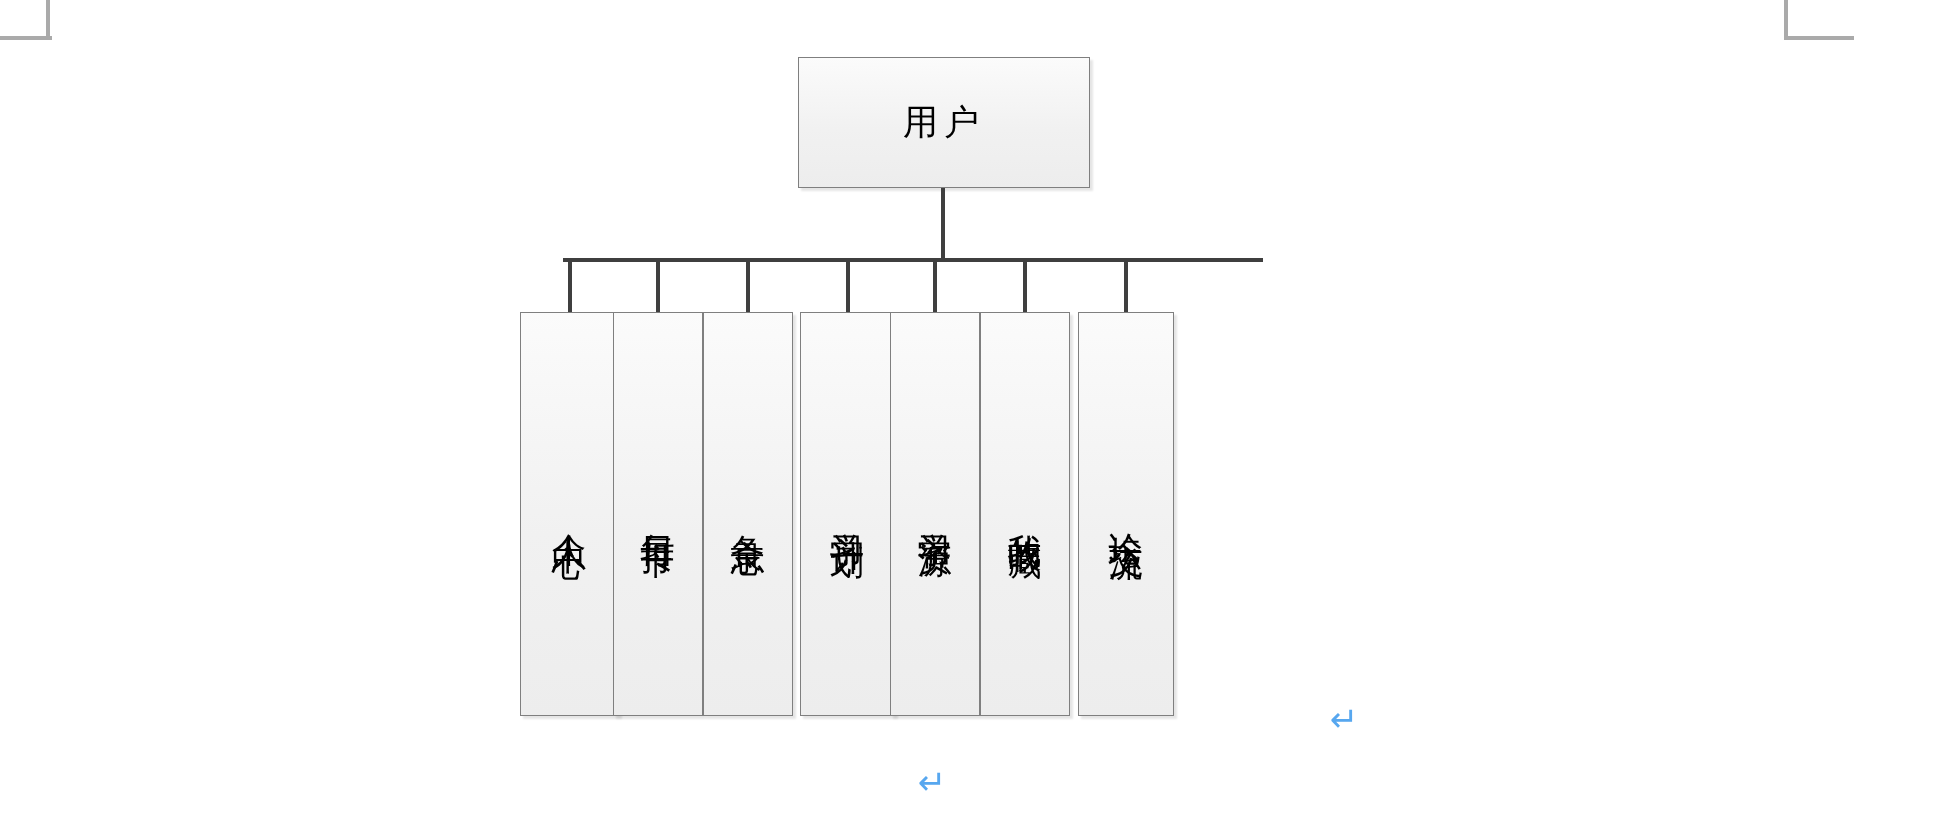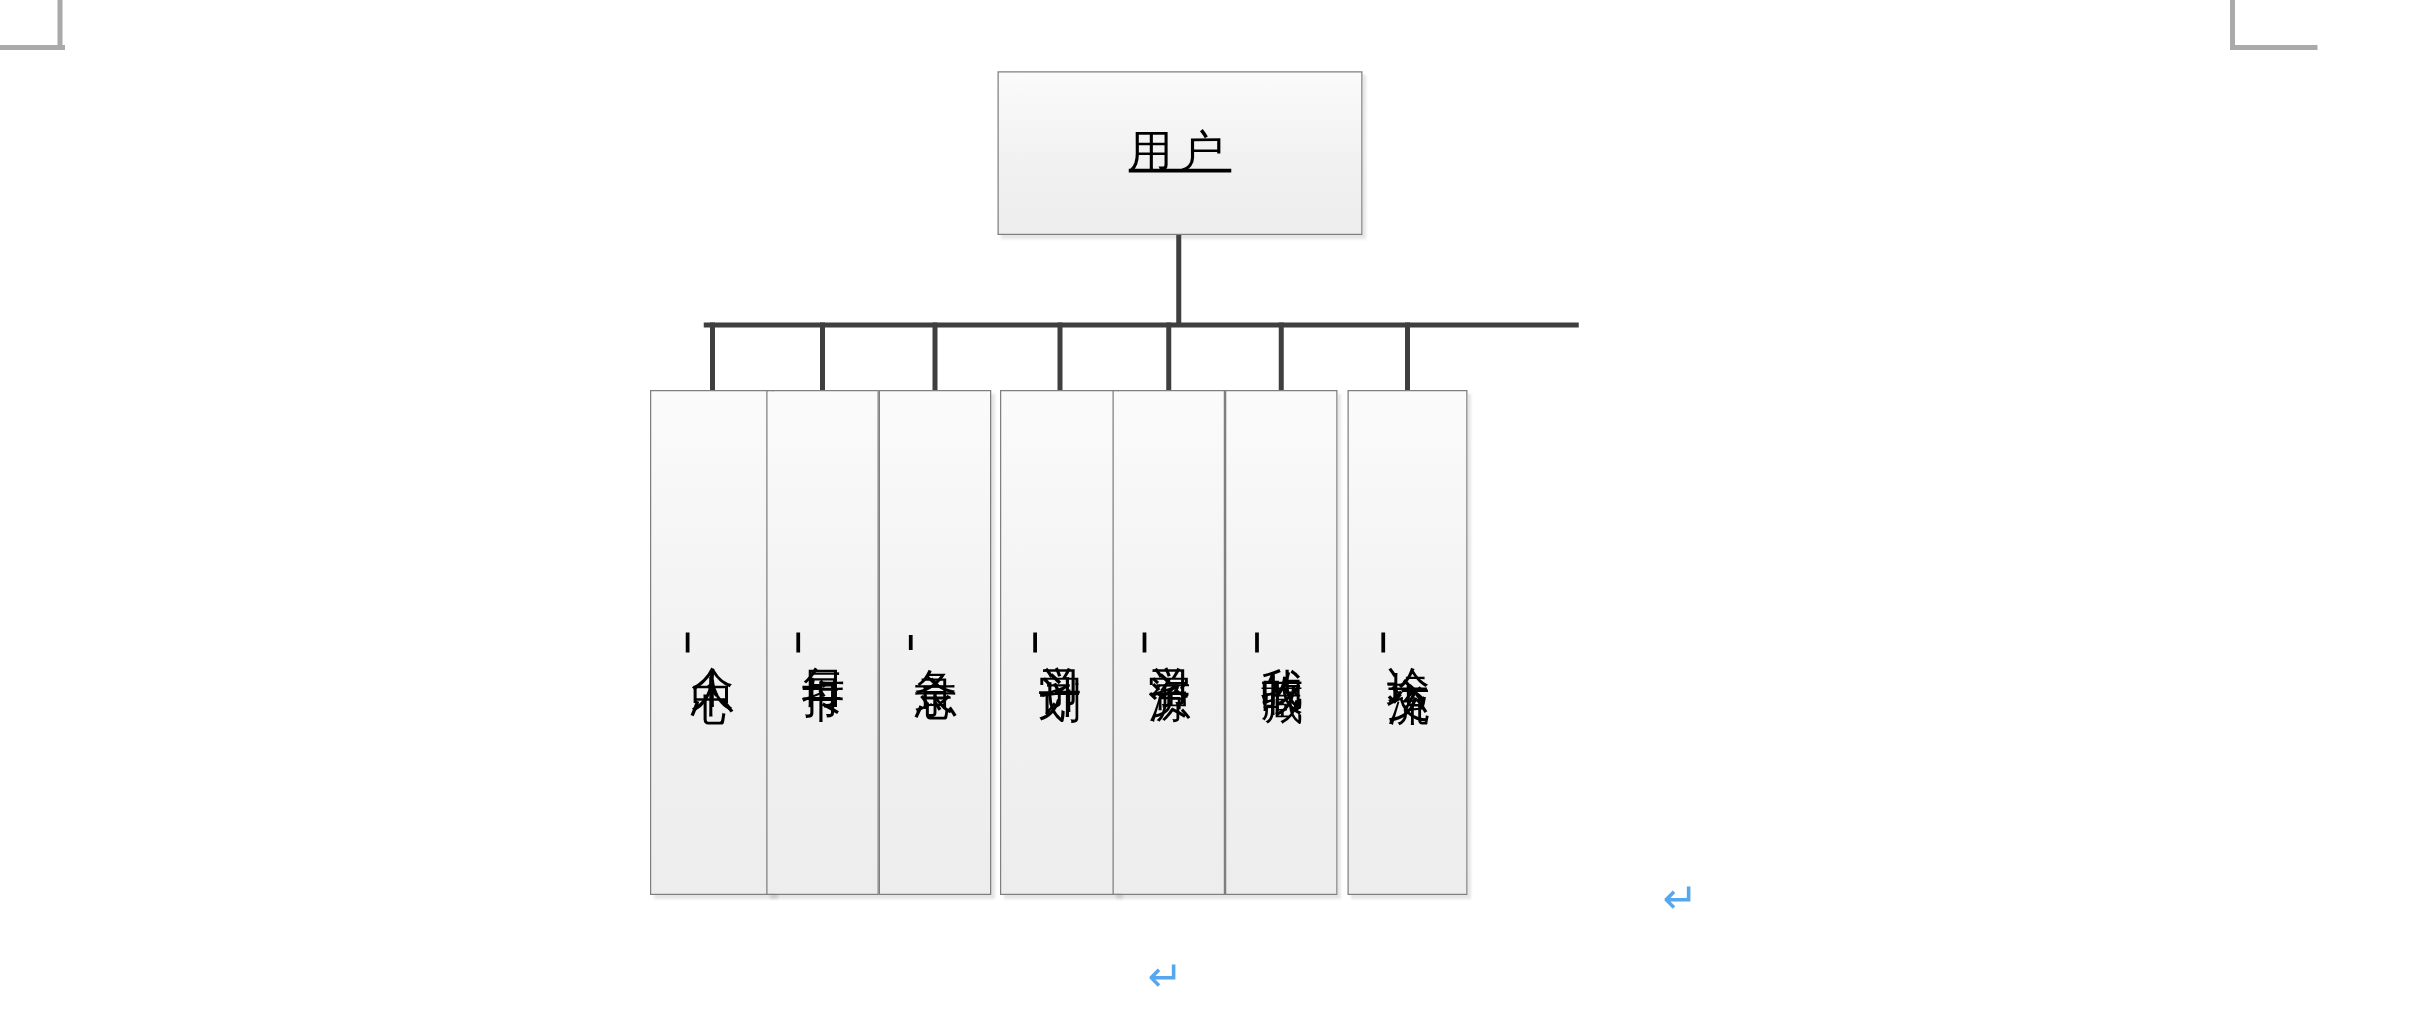--- a/index.html
+++ b/index.html
@@ -44,21 +44,20 @@
   }
 
   
   .shape {
     position: absolute;
     box-sizing: border-box;
     border: 1px solid #7f7f7f;
     background: linear-gradient(180deg, #fbfbfb 0%, #f1f1f1 55%, #ededed 100%);
     box-shadow: 3px 3px 2px rgba(0,0,0,0.10);
     color: #000000;
-    text-decoration: underline;
   }
 
   .shape-root {
     display: flex;
     align-items: center;
     justify-content: center;
   }
   .root-label {
     font-size: 35px;
     letter-spacing: 6px;

